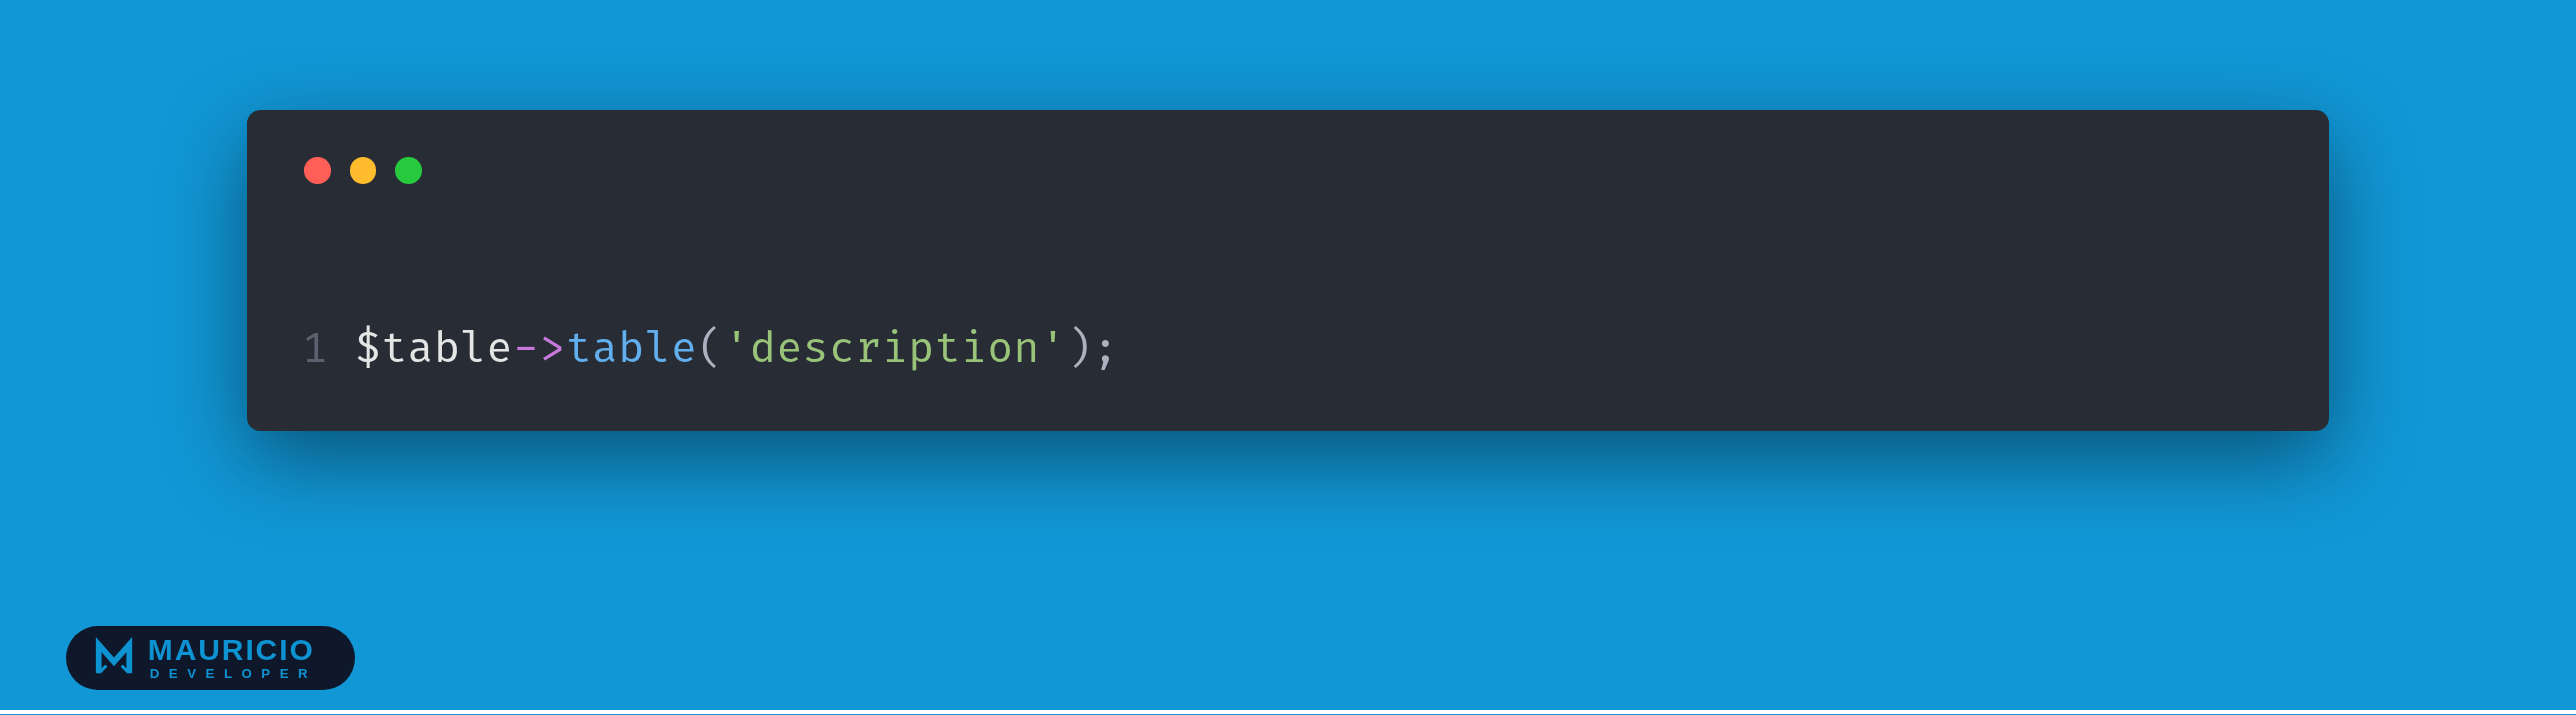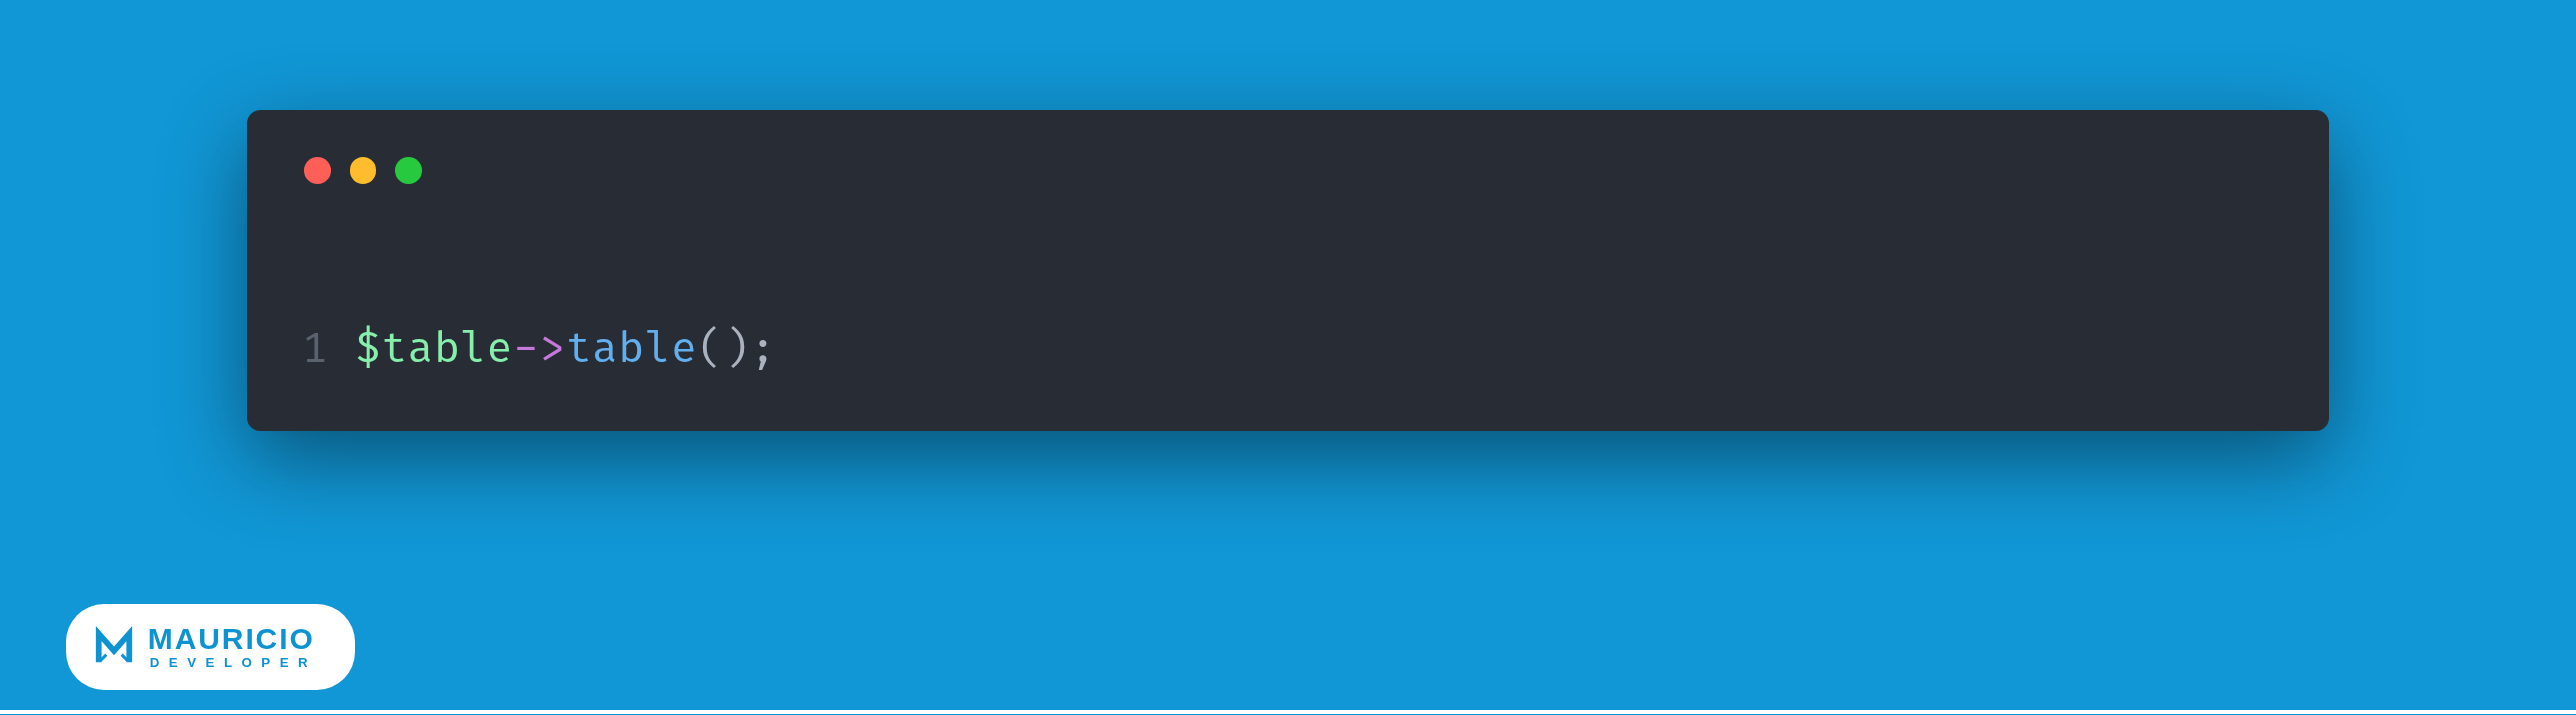--- a/index.html
+++ b/index.html
@@ -42,33 +42,33 @@
     top: 213px;
     left: 55px;
     font-family: "SF Mono", Consolas, Menlo, "Fira Code", monospace;
     font-size: 42px;
     letter-spacing: 0.5px;
     white-space: pre;
     display: flex;
     align-items: baseline;
   }
   .line-no { color: #5a6270; margin-right: 26.5px; }
-  .tok-var   { color: #86efac; }
+  .tok-var   { color: #e5e5e5; }
   .tok-op    { color: #c678dd; }
   .tok-func  { color: #61afef; }
   .tok-punct { color: #abb2bf; }
   .tok-str   { color: #98c379; }
 
   .badge {
     position: absolute;
     left: 66px;
     bottom: 26.5px;
-    height: 86px;
+    height: 64px;
     padding: 0 38px 0 26.5px;
-    background: #ffffff;
+    background: #0f172a;
     border-radius: 38px;
     display: flex;
     align-items: center;
     gap: 13.3px;
   }
   .badge svg { display: block; }
   .badge-text { display: flex; flex-direction: column; line-height: 1; }
   .badge-main {
     color: #0d93d1;
     font-weight: 800;
@@ -95,21 +95,21 @@
 </head>
 <body>
 
 <div class="code-window">
   <div class="traffic-lights">
     <div class="dot dot-red"></div>
     <div class="dot dot-yellow"></div>
     <div class="dot dot-green"></div>
   </div>
   <div class="code-area">
-    <span class="line-no">1</span><span class="tok-var">$table</span><span class="tok-op">-&gt;</span><span class="tok-func">table</span><span class="tok-punct">(</span><span class="tok-punct">)</span><span class="tok-punct">;</span>
+    <span class="line-no">1</span><span class="tok-var">$table</span><span class="tok-op">-&gt;</span><span class="tok-func">table</span><span class="tok-punct">(</span><span class="tok-str">'description'</span><span class="tok-punct">)</span><span class="tok-punct">;</span>
   </div>
 </div>
 
 <div class="badge">
   <span>
     <svg width="42" height="42" viewBox="0 0 44 44">
       <path d="M6 38 L6 8 L22 26 L38 8 L38 38" fill="none" stroke="#0d93d1" stroke-width="6" stroke-linejoin="miter" stroke-linecap="butt"></path>
       <path d="M14 30 L8 36 M30 30 L36 36" stroke="#0d93d1" stroke-width="3" fill="none"></path>
     </svg>
   </span>

